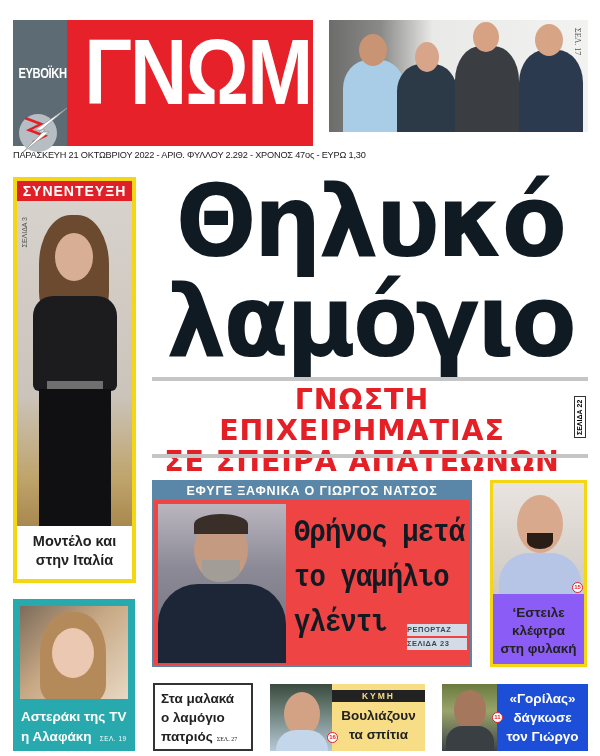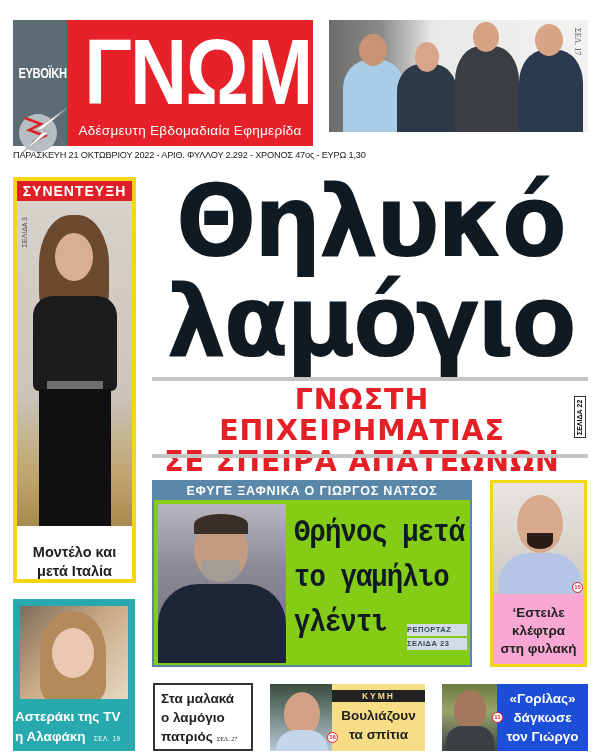--- a/index.html
+++ b/index.html
@@ -20,48 +20,48 @@
   .teaser-top .photo { position: absolute; left: 0; top: 0; width: 259px; height: 112px; background: linear-gradient(90deg, #6c6c6a 0%, #8a8a88 20%, #e9e9e7 40%, #f2f2f0 100%); overflow: hidden; }
   .person { position: absolute; bottom: 0; border-radius: 40% 40% 0 0; }
   .head { position: absolute; border-radius: 50%; background: #c99474; }
   .teaser-top .caption { position: absolute; left: 0; top: 112px; width: 259px; height: 26px; background: #27a9ad; color: #fff; font-weight: bold; font-size: 15.5px; line-height: 26px; text-align: center; letter-spacing: -0.2px; }
   .teaser-top .page { position: absolute; right: 6px; top: 8px; font-size: 8px; color: #555; writing-mode: vertical-rl; font-family: "Liberation Serif", serif; }
 
   
   .interview { left: 13px; top: 177px; width: 123px; height: 406px; background: #f5d615; padding: 4px; }
   .interview .label { position: absolute; left: 4px; top: 4px; width: 115px; height: 20px; background: #e11f26; color: #fff; font-weight: bold; font-size: 14px; line-height: 20px; text-align: center; letter-spacing: 1px; }
   .interview .photo { position: absolute; left: 4px; top: 24px; width: 115px; height: 325px; background: linear-gradient(180deg, #d7d2cc 0%, #cbc4bb 60%, #bfa46c 85%, #a8894f 100%); overflow: hidden; }
-  .interview .caption { position: absolute; left: 4px; top: 349px; width: 115px; height: 53px; background: #fff; color: #222; font-weight: bold; font-size: 14.5px; line-height: 19px; text-align: center; padding-top: 17px; }
+  .interview .caption { position: absolute; left: 4px; top: 349px; width: 115px; height: 53px; background: #fff; color: #222; font-weight: bold; font-size: 14.5px; line-height: 19px; text-align: center; padding-top: 6px; }
   .interview .page { position: absolute; left: 8px; top: 40px; font-size: 7px; color: #555; writing-mode: vertical-rl; transform: rotate(180deg); }
 
   
   .headline { left: 150px; top: 172px; width: 440px; text-align: center; color: #0f1a22; font-weight: bold; font-size: 100px; line-height: 100px; letter-spacing: -3px; font-family: "DejaVu Sans", sans-serif; }
   .headline div { transform: scaleX(0.95); }
   .rule { height: 4px; background: #c5c5c5; }
   .subhead { left: 152px; top: 384px; width: 420px; text-align: center; color: #e41f26; font-weight: bold; font-size: 29px; line-height: 31px; font-family: "DejaVu Sans", sans-serif; letter-spacing: 1px; transform: scaleX(0.98); }
   .subhead-page { left: 574px; top: 396px; width: 12px; height: 42px; border: 1px solid #333; font-size: 7px; font-weight: bold; writing-mode: vertical-rl; transform: rotate(180deg); text-align: center; line-height: 10px; }
 
   
-  .natsos { left: 152px; top: 480px; width: 320px; height: 187px; border: 2px solid #5a87a8; background: #84cc16; }
+  .natsos { left: 152px; top: 480px; width: 320px; height: 187px; border: 2px solid #5a87a8; background: #ef4444; }
   .natsos .kicker { position: absolute; left: 0; top: 0; width: 316px; height: 18px; background: #5a87a8; color: #fff; font-weight: bold; font-size: 12.5px; line-height: 18px; text-align: center; letter-spacing: 0.8px; }
   .natsos .photo { position: absolute; left: 4px; top: 22px; width: 128px; height: 159px; background: linear-gradient(180deg, #b9b6c0 0%, #8c8a96 40%, #6f6d78 100%); overflow: hidden; }
   .natsos .title { position: absolute; left: 140px; top: 28px; width: 175px; color: #0f1a22; font-weight: bold; font-size: 32px; line-height: 45px; letter-spacing: -1px; font-family: Liberation Mono, monospace; }
   .natsos .title div { transform: scaleX(0.85); transform-origin: left; white-space: nowrap; }
   .natsos .tag { position: absolute; left: 253px; width: 60px; height: 12px; background: #d3dce6; color: #33475a; font-weight: bold; font-size: 7.5px; line-height: 12px; text-align: left; letter-spacing: 0.5px; }
 
   
   .right-story { left: 490px; top: 480px; width: 97px; height: 187px; background: #f5d615; }
   .right-story .photo { position: absolute; left: 3px; top: 3px; width: 91px; height: 111px; background: linear-gradient(180deg, #e9e4df 0%, #cfc9c3 100%); overflow: hidden; }
-  .right-story .caption { position: absolute; left: 3px; top: 114px; width: 91px; height: 70px; background: #f9a8d4; color: #222; font-weight: bold; font-size: 13.5px; line-height: 18px; text-align: center; padding-top: 10px; }
+  .right-story .caption { position: absolute; left: 3px; top: 114px; width: 91px; height: 70px; background: #8b5cf6; color: #222; font-weight: bold; font-size: 13.5px; line-height: 18px; text-align: center; padding-top: 10px; }
   .num-badge { position: absolute; width: 11px; height: 11px; border-radius: 50%; border: 1px solid #e11f26; background: #fff; color: #e11f26; font-size: 6px; line-height: 9px; text-align: center; font-weight: bold; }
 
   
   .child-story { left: 13px; top: 599px; width: 122px; height: 152px; background: #27a9ad; }
   .child-story .photo { position: absolute; left: 7px; top: 7px; width: 108px; height: 93px; background: linear-gradient(135deg, #7d6c5a 0%, #c7a884 45%, #e8d8c4 100%); overflow: hidden; }
-  .child-story .caption { position: absolute; left: 0; top: 108px; width: 122px; color: #fff; font-weight: bold; font-size: 13.5px; line-height: 20px; padding-left: 2px; }
+  .child-story .caption { position: absolute; left: 0; top: 108px; width: 122px; color: #fff; font-weight: bold; font-size: 13.5px; line-height: 20px; padding-left: 8px; }
   .child-story .sel { font-size: 6.5px; font-weight: normal; margin-left: 8px; letter-spacing: 0.5px; }
 
   
   .box-pat { left: 153px; top: 683px; width: 100px; height: 68px; border: 2px solid #333; padding: 4px 6px; color: #222; font-weight: bold; font-size: 13.5px; line-height: 19px; }
   .box-pat .sel { font-size: 6px; font-weight: normal; margin-left: 4px; font-family: "Liberation Serif", serif; }
   .kymi { left: 270px; top: 684px; width: 155px; height: 67px; }
   .kymi .photo { position: absolute; left: 0; top: 0; width: 62px; height: 67px; background: linear-gradient(180deg, #3a4b3e 0%, #6b7f78 40%, #b7c8d6 100%); overflow: hidden; }
   .kymi .panel { position: absolute; left: 62px; top: 0; width: 93px; height: 67px; background: #f7dd86; }
   .kymi .kicker { position: absolute; left: 0; top: 6px; width: 93px; height: 12px; background: #222; color: #f7dd86; font-size: 8.5px; font-weight: bold; line-height: 12px; text-align: center; letter-spacing: 2px; }
   .kymi .title { position: absolute; left: 0; top: 22px; width: 93px; text-align: center; color: #222; font-weight: bold; font-size: 13.5px; line-height: 19px; }
@@ -76,21 +76,20 @@
   <div class="region">ΕΥΒΟΪΚΗ</div>
   <div class="globe">
     <svg width="52" height="52" viewBox="0 0 52 52" style="position:absolute;left:-4px;top:-10px">
       <polyline points="10,14 26,20 14,26 30,32 18,38" fill="none" stroke="#e11f26" stroke-width="2.5"></polyline>
       <polygon points="52,4 24,28 34,28 6,50 30,26 20,26" fill="#ffffff" stroke="#999" stroke-width="0.8"></polygon>
     </svg>
   </div>
 </div>
 <div class="abs mast-red">
   <div class="title">ΓΝΩΜΗ</div>
-  <div class="tagline">Αδέσμευτη Εβδομαδιαία Εφημερίδα</div>
 </div>
 <div class="abs dateline">ΠΑΡΑΣΚΕΥΗ 21 ΟΚΤΩΒΡΙΟΥ 2022 - ΑΡΙΘ. ΦΥΛΛΟΥ 2.292 - ΧΡΟΝΟΣ 47ος - ΕΥΡΩ 1,30</div>
 
 <div class="abs teaser-top">
   <div class="photo">
     <div class="person" style="left:14px;width:62px;height:72px;background:#a9cde6"></div>
     <div class="head" style="left:30px;top:14px;width:28px;height:32px"></div>
     <div class="person" style="left:68px;width:60px;height:68px;background:#2c3a48"></div>
     <div class="head" style="left:86px;top:22px;width:24px;height:30px;background:#d9a58a"></div>
     <div class="person" style="left:126px;width:64px;height:86px;background:#3a3e42"></div>
@@ -106,21 +105,21 @@
     <div style="position:absolute;left:22px;top:14px;width:70px;height:110px;border-radius:45% 45% 30% 30%;background:#6b4a30"></div>
     <div style="position:absolute;left:38px;top:32px;width:38px;height:48px;border-radius:50%;background:#d8ae94"></div>
     <div style="position:absolute;left:16px;top:95px;width:84px;height:95px;border-radius:20px 20px 6px 6px;background:#1c1c1e"></div>
     <div style="position:absolute;left:30px;top:180px;width:56px;height:8px;background:#6f6f70"></div>
     <div style="position:absolute;left:22px;top:188px;width:72px;height:140px;background:#101012"></div>
   </div>
   <div class="label">ΣΥΝΕΝΤΕΥΞΗ</div>
   <div class="page">ΣΕΛΙΔΑ 3</div>
   <div class="caption">
     <div>Μοντέλο και</div>
-    <div>μετά Ιταλία</div>
+    <div>στην Ιταλία</div>
   </div>
 </div>
 
 <div class="abs headline">
   <div>Θηλυκό</div>
   <div>λαμόγιο</div>
 </div>
 <div class="abs rule" style="left:152px;top:377px;width:436px"></div>
 <div class="abs subhead">
   <div>ΓΝΩΣΤΗ ΕΠΙΧΕΙΡΗΜΑΤΙΑΣ</div>

